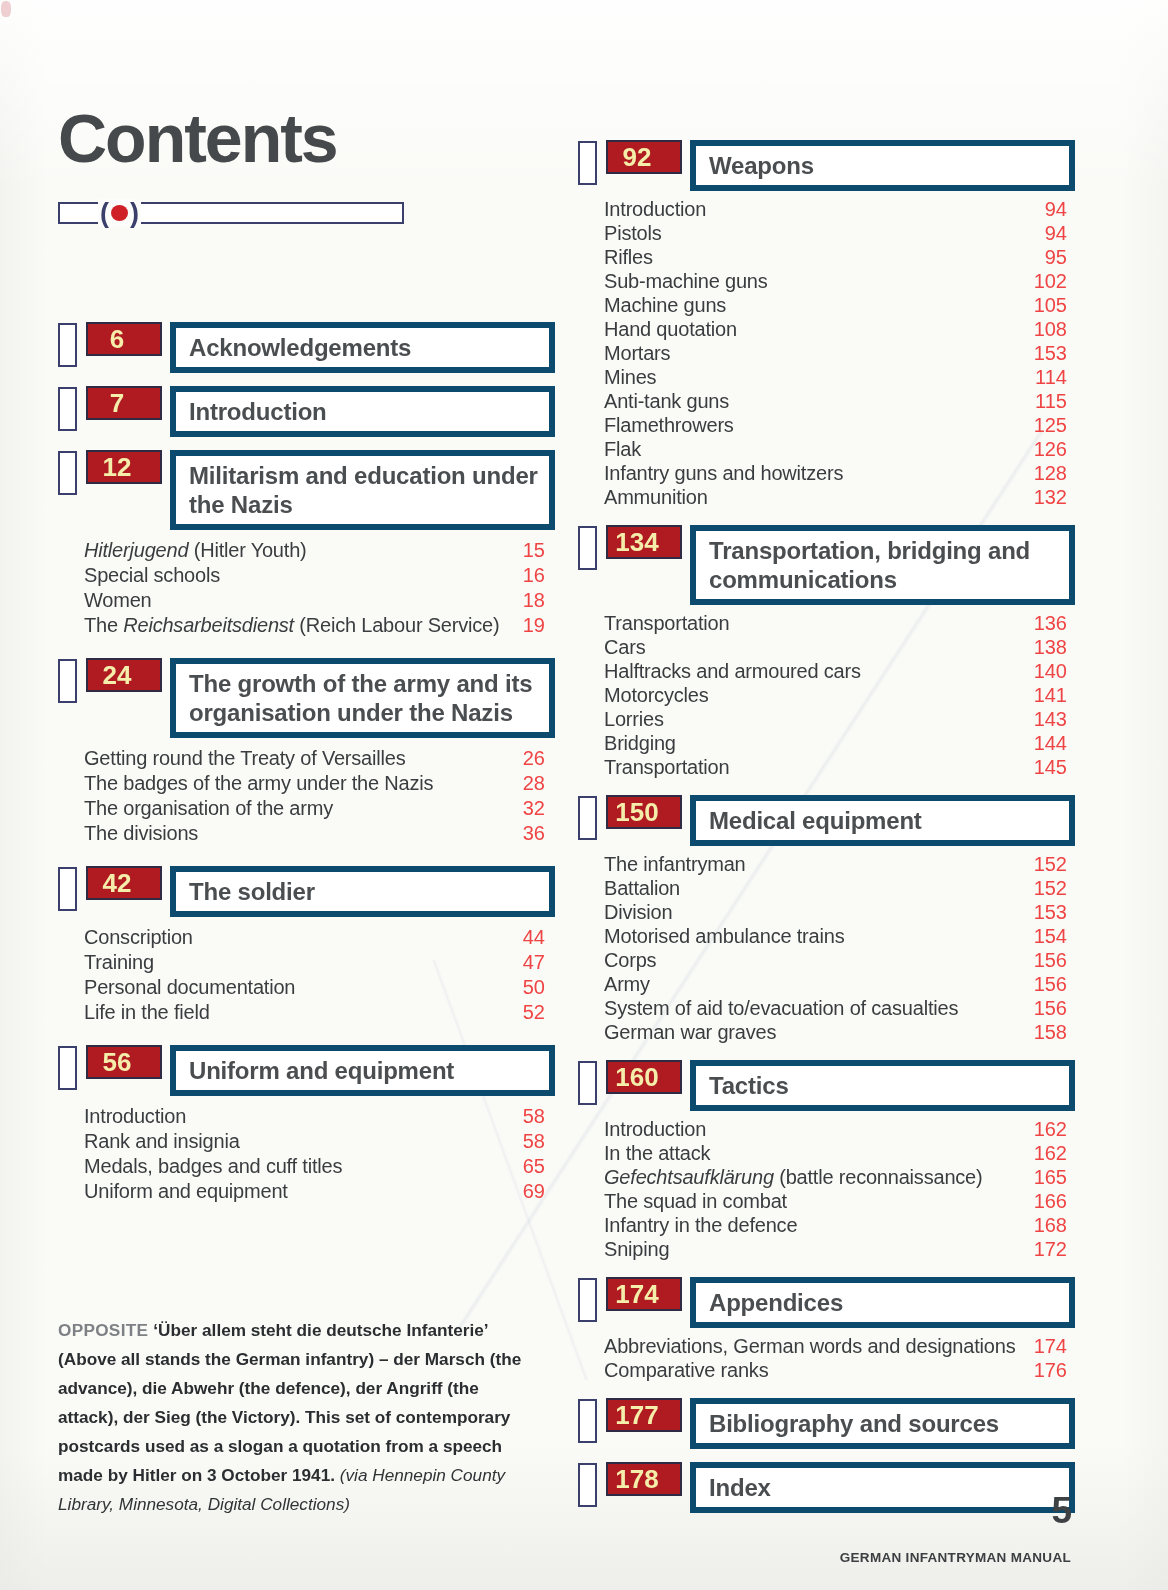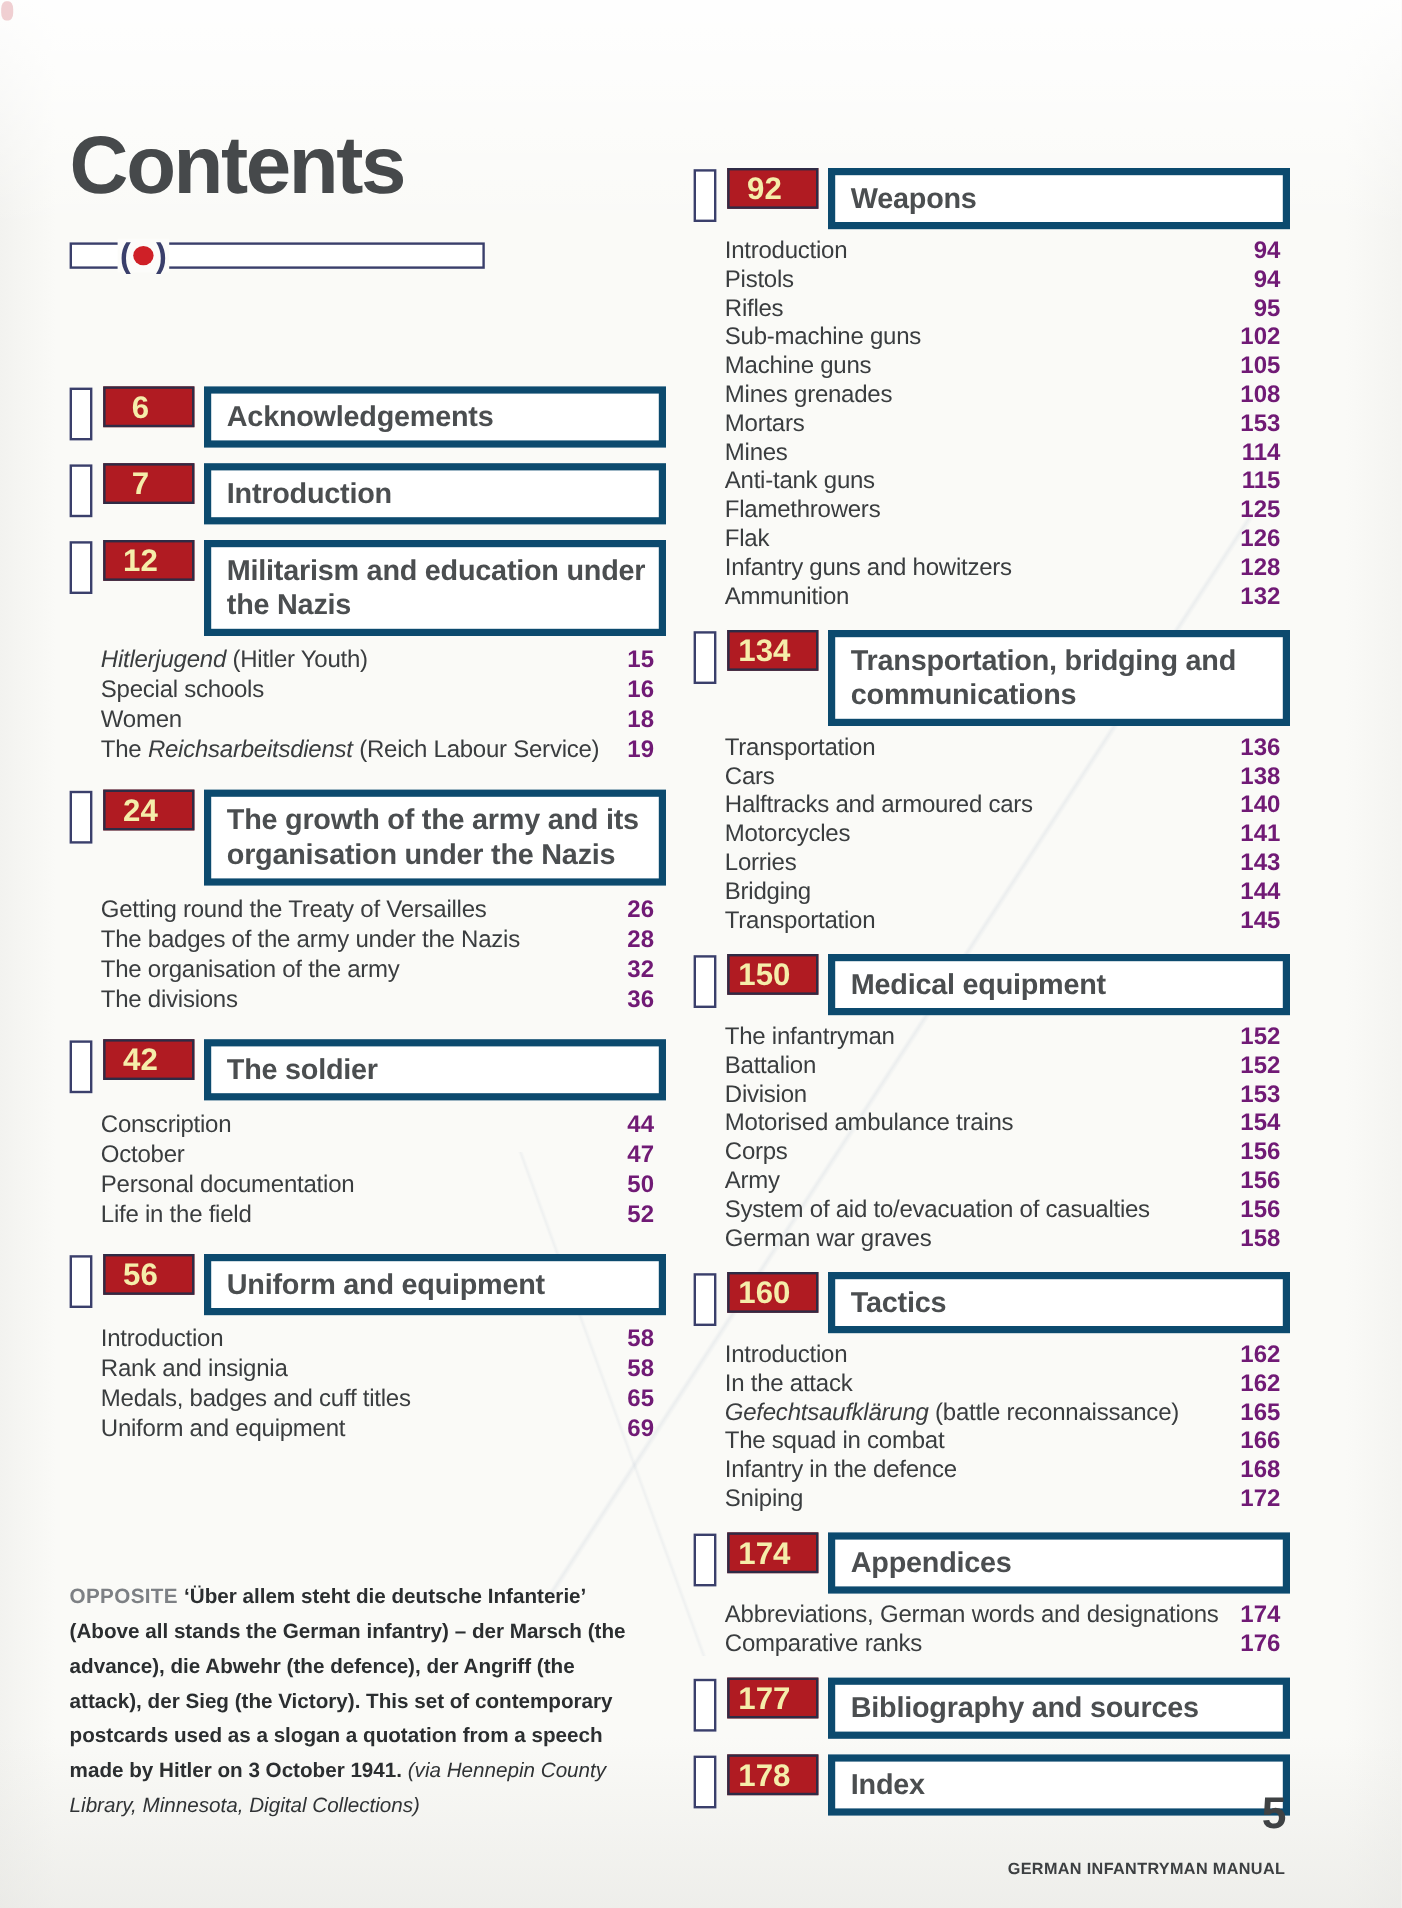--- a/index.html
+++ b/index.html
@@ -67,21 +67,21 @@
   }
 
   .toc-list{list-style:none;margin:8px 10px 20px 26px;padding:0;}
   .col-right .toc-list{margin:6px 8px 16px 26px;}
   .toc-item{
     display:flex;justify-content:space-between;align-items:baseline;
     font-size:20px;line-height:25px;color:#3a3d3f;
   }
   .col-right .toc-item{line-height:24px;}
   .toc-label{letter-spacing:-.2px;}
-  .toc-page{font-weight:bold;color:#701a75;text-align:right;}
+  .toc-page{font-weight:normal;color:#ef4444;text-align:right;}
 
   .caption{
     margin-top:112px;width:464px;
     font-size:17.2px;line-height:29px;color:#2b2e30;font-weight:bold;
   }
   .cs-label{color:#7d8084;font-weight:bold;letter-spacing:.3px;}
   .cs-b{font-weight:bold;}
   .cs-bi{font-weight:bold;}
   .cs-i{font-weight:normal;font-style:italic;color:#303335;}
 
@@ -200,21 +200,21 @@
           <div class="title-box">
             <span>The soldier</span>
           </div>
         </div>
         <ul class="toc-list">
           <li class="toc-item">
             <span class="toc-label">Conscription</span>
             <span class="toc-page">44</span>
           </li>
           <li class="toc-item">
-            <span class="toc-label">October</span>
+            <span class="toc-label">Training</span>
             <span class="toc-page">47</span>
           </li>
           <li class="toc-item">
             <span class="toc-label">Personal documentation</span>
             <span class="toc-page">50</span>
           </li>
           <li class="toc-item">
             <span class="toc-label">Life in the field</span>
             <span class="toc-page">52</span>
           </li>
@@ -280,21 +280,21 @@
           </li>
           <li class="toc-item">
             <span class="toc-label">Sub-machine guns</span>
             <span class="toc-page">102</span>
           </li>
           <li class="toc-item">
             <span class="toc-label">Machine guns</span>
             <span class="toc-page">105</span>
           </li>
           <li class="toc-item">
-            <span class="toc-label">Mines grenades</span>
+            <span class="toc-label">Hand quotation</span>
             <span class="toc-page">108</span>
           </li>
           <li class="toc-item">
             <span class="toc-label">Mortars</span>
             <span class="toc-page">153</span>
           </li>
           <li class="toc-item">
             <span class="toc-label">Mines</span>
             <span class="toc-page">114</span>
           </li>

